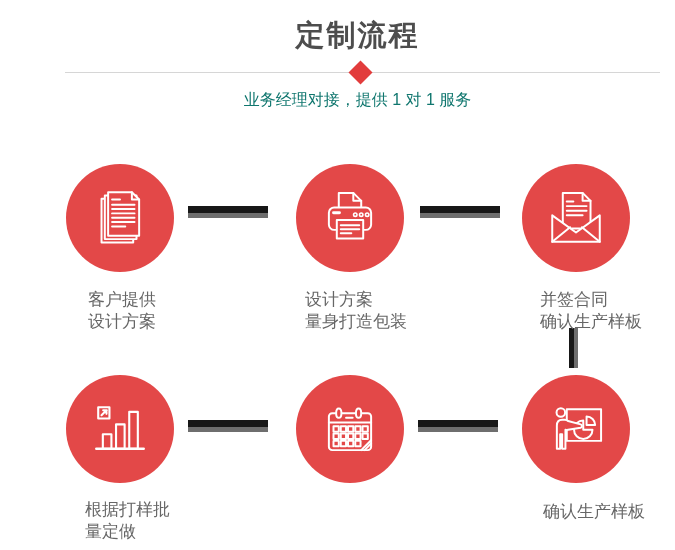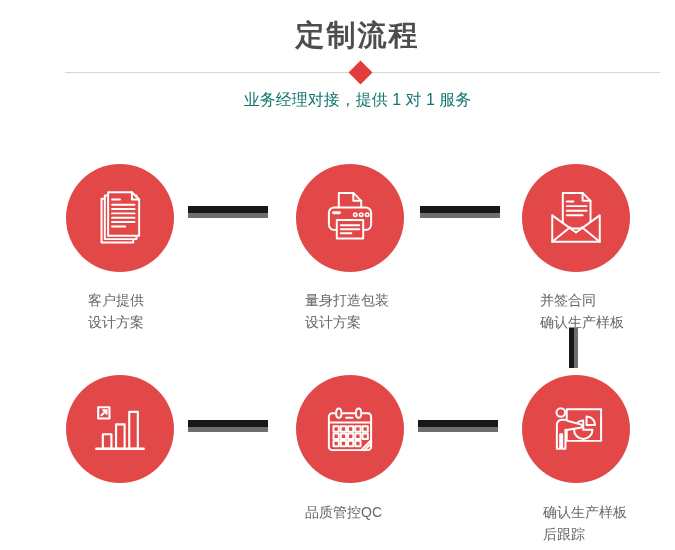--- a/index.html
+++ b/index.html
@@ -18,21 +18,21 @@
   .circle{position:absolute;width:108px;height:108px;border-radius:50%;
     background:#e34848;display:flex;align-items:center;justify-content:center;}
   .icon{display:block;width:66px;height:66px;}
   .icon svg{display:block;width:66px;height:66px;}
 
   .hbar{position:absolute;width:80px;height:12px;
     background:linear-gradient(#171717 60%,#6e6e6e 60%);}
   .vbar{position:absolute;width:9px;height:40px;
     background:linear-gradient(90deg,#171717 58%,#6e6e6e 58%);}
 
-  .step-label{position:absolute;font-size:14px;line-height:22px;color:#666;}
+  .step-label{position:absolute;font-size:17px;line-height:22px;color:#666;}
 </style>
 </head>
 <body>
 
 <div class="stage">
 
   <div class="page-title">定制流程</div>
   <div class="divider-line"></div>
   <div class="divider-diamond"></div>
   <div class="subtitle">业务经理对接，提供 1 对 1 服务</div>
@@ -68,22 +68,22 @@
         <path d="M25,42 h9" stroke-width="4.5"></path>
         <circle cx="58" cy="45" r="2.6" stroke-width="2.4"></circle>
         <circle cx="67" cy="45" r="2.6" stroke-width="2.4"></circle>
         <circle cx="76" cy="45" r="2.6" stroke-width="2.4"></circle>
         <rect x="30" y="53" width="40" height="28" fill="#e34848"></rect>
         <path d="M36,61 h28 M36,67 h28 M36,73 h16"></path>
       </svg>
     </span>
   </div>
   <div class="step-label" style="left:285px;top:289px">
+    <div>设计方案</div>
     <div>量身打造包装</div>
-    <div>设计方案</div>
   </div>
 
   <div class="circle" style="left:502px;top:164px">
     <span class="icon">
       <svg viewBox="0 0 100 100" fill="none" stroke="#fff" stroke-width="3" stroke-linecap="round" stroke-linejoin="round">
         <path d="M30,12 h30 l12,12 v42 h-42 z" fill="#e34848"></path>
         <path d="M60,12 v12 h12" fill="none"></path>
         <path d="M36,25 h10 M36,32 h30 M36,39 h30 M36,46 h24"></path>
         <path d="M14,46 L50,72 L86,46 V86 H14 Z" fill="#e34848"></path>
         <path d="M14,86 L41,64 M86,86 L59,64"></path>
@@ -100,20 +100,24 @@
       <svg viewBox="0 0 100 100" fill="none" stroke="#fff" stroke-width="3.2" stroke-linecap="round" stroke-linejoin="round">
         <path d="M14,80 H86" stroke-width="3.6"></path>
         <rect x="24" y="58" width="13" height="22"></rect>
         <rect x="44" y="43" width="13" height="37"></rect>
         <rect x="64" y="24" width="13" height="56"></rect>
         <rect x="17" y="17" width="17" height="17"></rect>
         <path d="M22,29 L29,22 M24.5,21.5 h5.5 M29.5,21.5 v5.5"></path>
       </svg>
     </span>
   </div>
+  <div class="step-label" style="left:65px;top:499px">
+    <div>根据打样批</div>
+    <div>量定做</div>
+  </div>
 
   <div class="circle" style="left:276px;top:375px">
     <span class="icon">
       <svg viewBox="0 0 100 100" fill="none" stroke="#fff" stroke-width="3" stroke-linecap="round" stroke-linejoin="round">
         <rect x="18" y="26" width="64" height="56" rx="5" fill="#e34848"></rect>
         <path d="M18,40 H82"></path>
         <ellipse cx="33" cy="26" rx="4" ry="7" fill="#e34848"></ellipse>
         <ellipse cx="63" cy="26" rx="4" ry="7" fill="#e34848"></ellipse>
         <path d="M44,33 H54"></path>
         <rect x="25" y="46" width="8" height="8"></rect>
@@ -128,32 +132,30 @@
           <rect x="69" y="57" width="8" height="8"></rect>
         <rect x="25" y="68" width="8" height="8"></rect>
           <rect x="36" y="68" width="8" height="8"></rect>
           <rect x="47" y="68" width="8" height="8"></rect>
           <rect x="58" y="68" width="8" height="8"></rect>
         <path d="M67,82 L82,67 M72,82 L82,72"></path>
       </svg>
     </span>
   </div>
   <div class="step-label" style="left:285px;top:501px">
-    <div>品质管控QC</div>
   </div>
 
   <div class="circle" style="left:502px;top:375px">
     <span class="icon">
       <svg viewBox="0 0 100 100" fill="none" stroke="#fff" stroke-width="3" stroke-linecap="round" stroke-linejoin="round">
         <rect x="36" y="20" width="52" height="48"></rect>
         <path d="M61,37 A14,14 0 1 0 75,51 L61,51 Z" fill="#e34848"></path>
         <path d="M66,31 A13,13 0 0 1 79,44 L66,44 Z" fill="#e34848"></path>
         <circle cx="27" cy="25" r="6.5" fill="#e34848"></circle>
         <path d="M21,80 L21,45 Q21,36 29,36 L33,36 Q36,36 38,38 L57,43 Q59,43.5 59,45.5 Q59,47.5 57,48 L38,51 Q36,52 34,51 L34,80 L29,80 L29,58 L26,58 L26,80 Z" fill="#e34848"></path>
       </svg>
     </span>
   </div>
   <div class="step-label" style="left:523px;top:501px">
     <div>确认生产样板</div>
-    <div>后跟踪</div>
   </div>
 
 </div>
 
 </body></html>

